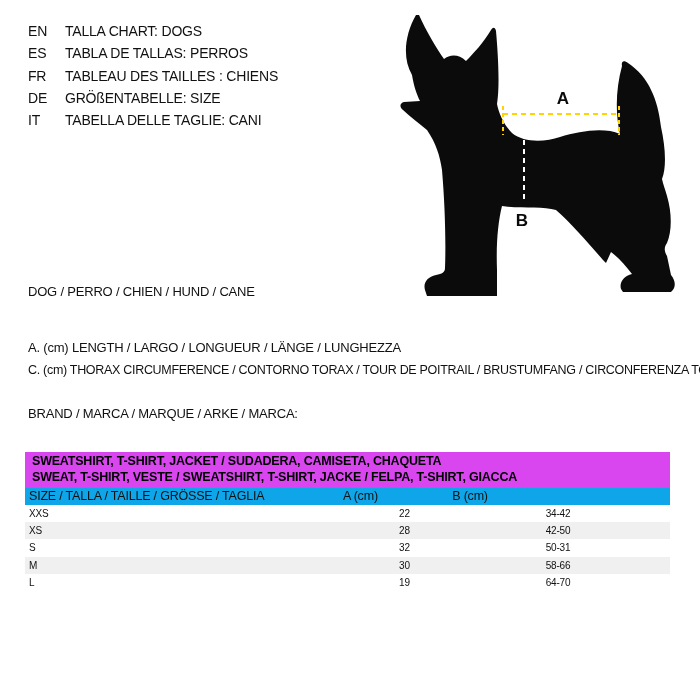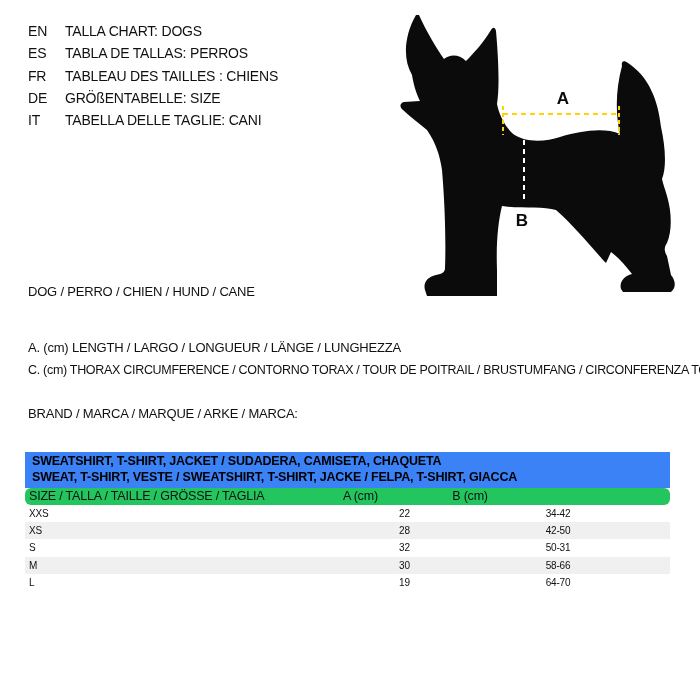--- a/index.html
+++ b/index.html
@@ -17,24 +17,24 @@
   #label-a{left:549px;top:89px;}
   #label-b{left:508px;top:211px;}
   
   .caption{position:absolute;left:28px;font-size:13px;font-weight:500;letter-spacing:-0.2px;white-space:nowrap;}
   #cap-subject{top:276px;margin-top:8px;}
   #cap-meas-a{top:340px;}
   #cap-meas-c{top:363px;font-size:12.5px;letter-spacing:-0.3px;}
   #cap-brand{top:406px;}
   
   .size-table{position:absolute;left:25px;top:452px;width:645px;}
-  .banner{background:#3b82f6;padding:2px 18px 3px 7px;}
+  .banner{background:#d946ef;padding:2px 18px 3px 7px;}
   .banner div{font-size:12.5px;font-weight:700;line-height:15.5px;letter-spacing:-0.2px;color:#000;white-space:nowrap;}
   .tgrid{display:grid;grid-template-columns:45% 14% 20% 1fr;align-items:center;}
-  .thead{background:#22c55e;height:16.5px;font-size:12.5px;letter-spacing:-0.2px;border-radius:6px;}
+  .thead{background:#0ea5e9;height:16.5px;font-size:12.5px;letter-spacing:-0.2px;}
   .trow{height:17.4px;font-size:10px;letter-spacing:-0.2px;gap:44px;}
   .trow:nth-child(even){background:#F0F0F0;}
   .c-size{padding-left:4px;}
   .c-a,.c-b{text-align:center;}
 </style>
 </head>
 <body>
 
 <div id="canvas">
 

